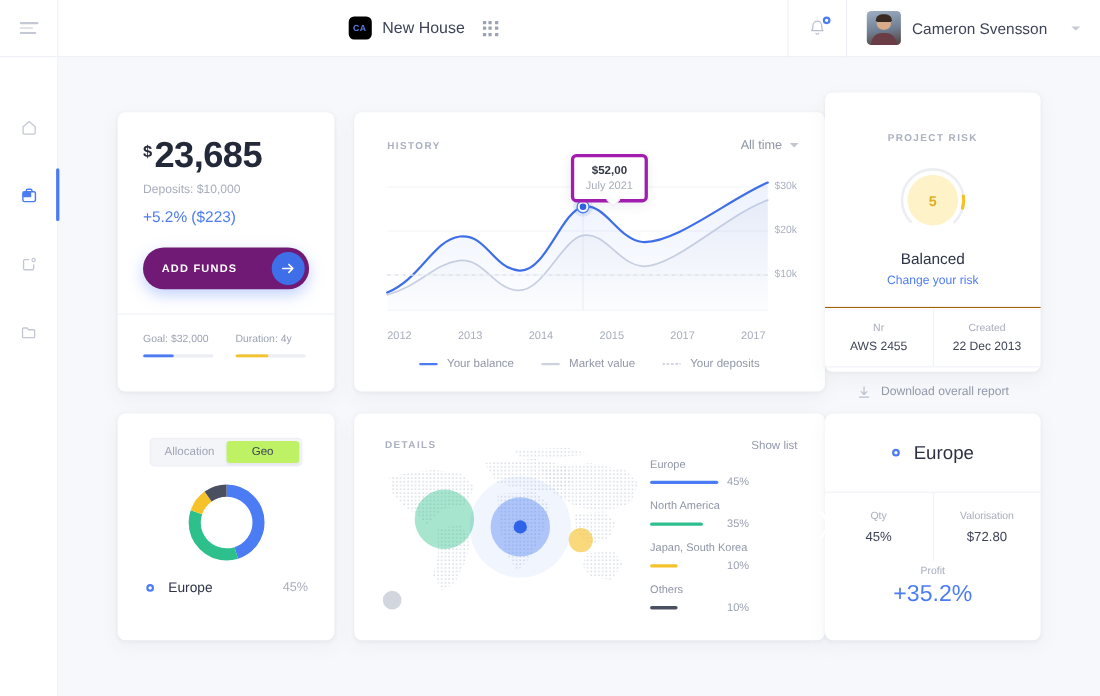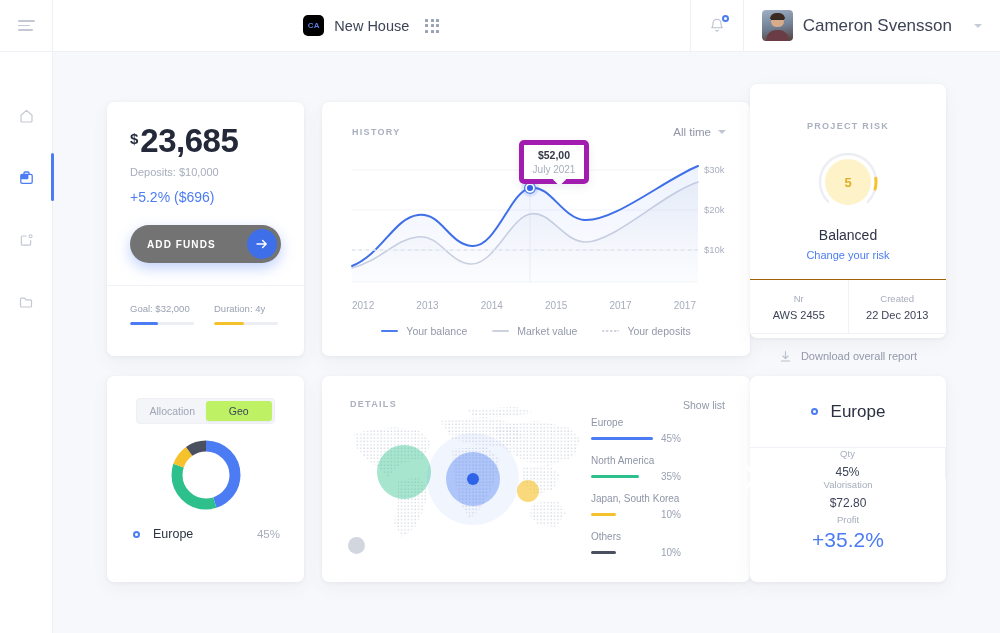--- a/index.html
+++ b/index.html
@@ -71,21 +71,21 @@
     border-radius:10px 10px 0 0; background:#6a3c46;
   }
   .avatar .glasses {
     position:absolute; left:9px; top:9px; width:13px; height:4px; z-index:3;
     border-top:1.5px solid #2f2a2a;
   }
   .avatar .hair {
     position:absolute; left:8px; top:3px; width:15px; height:6px; border-radius:7px 7px 0 0;
     background:#3a2a22; z-index:2;
   }
-  .user-name { font-size: 17px; color: #3d4457; white-space: nowrap; }
+  .user-name { font-size: 14px; color: #3d4457; white-space: nowrap; }
   .caret { width:0;height:0;border-left:4px solid transparent;border-right:4px solid transparent;border-top:4px solid #c6cbd7; margin-left: 12px;}
 
   
   .sidebar {
     position: absolute; top: 52px; left: 0; width: 53px; height: 581px;
     background: #ffffff; border-right: 1px solid #eef0f5;
     display: flex; flex-direction: column; align-items: center;
     padding-top: 48px; gap: 31px;
     z-index: 10;
   }
@@ -108,21 +108,21 @@
   
   #balance-card { left:107px; top:102px; width:197px; height:254px; }
   .balance-main { padding: 22px 23px 0 23px; }
   .amount-row { display:flex; align-items:flex-start; }
   .cur { font-size:15px; color:#262c3c; margin-top:6px; font-weight:600; }
   .amount { font-size: 33px; font-weight: 600; color:#232938; letter-spacing:-0.5px; line-height:1; margin-left:2px; }
   .deposits { font-size:11px; color:#a7adbd; margin-top:9px; }
   .delta { font-size:14px; color:#4c7cf3; margin-top:11px; }
   .add-funds {
     margin:20px 0 0 0; width:151px; height:38px; border-radius:20px;
-    background:#737373; color:#fff; border:none; cursor:pointer;
+    background:#701a75; color:#fff; border:none; cursor:pointer;
     display:flex; align-items:center; justify-content:space-between;
     padding:0 4px 0 17px;
     font-size:10px; font-weight:bold; letter-spacing:1.1px;
     box-shadow: 0 5px 14px rgba(76,124,243,.35);
     font-family:"Liberation Sans", sans-serif;
   }
   .af-circle {
     width:30px;height:30px;border-radius:50%;background:#3f6fe8;
     display:flex;align-items:center;justify-content:center;
   }
@@ -143,21 +143,21 @@
   .chart-area svg { display:block; }
   .ylabels { position:absolute; right:12px; top:0; height:150px; width:34px; }
   .ylab { position:absolute; font-size:9.5px; color:#aab0c0; }
   .xlabels { display:flex; justify-content:space-between; padding:6px 54px 0 30px; }
   .xlab { font-size:10px; color:#a7adbd; }
   .legend { display:flex; justify-content:center; gap:25px; margin-top:14px; }
   .lg { display:flex; align-items:center; gap:8px; font-size:10.5px; color:#9298a9; }
   .lg-line { width:17px; height:2px; border-radius:2px; }
   .tooltip {
     position:absolute; left:197px; top:-4px; width:70px; height:44px;
-    background:#fff; border-radius:5px; border:5px solid #a21caf;
+    background:#fff; border-radius:5px; border:3px solid #a21caf;
     box-shadow:0 3px 10px rgba(60,72,100,.09);
     display:flex; flex-direction:column; align-items:center; justify-content:center;
     z-index:5;
   }
   .tooltip::after{
     content:''; position:absolute; bottom:-5px; left:31px; width:8px;height:8px;
     background:#fff; border-right:1px solid #eceef4; border-bottom:1px solid #eceef4;
     transform:rotate(45deg);
   }
   .tt-val { font-size:10.5px; color:#323848; font-weight:600; }
@@ -221,21 +221,21 @@
   .bar-pct { font-size:10px; color:#9aa1b2; }
   .gray-bubble {
     position:absolute; left:348px; top:537px; width:17px; height:17px; border-radius:50%;
     background:#c3c8d4; opacity:.75; z-index:5;
   }
 
   
   #europe-card { left:750px; top:376px; width:196px; height:206px; }
   .eu-head { display:flex; align-items:center; justify-content:center; gap:13px; height:72px; border-bottom:1px solid #f0f2f7; }
   .eu-name { font-size:17px; color:#2b3142; }
-  .eu-meta { display:flex; height:62px;flex-direction:column; }
+  .eu-meta { display:flex; height:62px; }
   .eu-cell { flex:1; display:flex; flex-direction:column; align-items:center; justify-content:center; gap:6px; }
   .eu-cell:first-child { border-right:1px solid #f0f2f7; }
   .eu-k { font-size:9.5px; color:#a7adbd; }
   .eu-v { font-size:12px; color:#3d4457; }
   .eu-profit { text-align:center; margin-top:4px; }
   .eu-pk { font-size:9.5px; color:#a7adbd; }
   .eu-pv { font-size:21px; color:#4c7cf3; margin-top:3px; }
   .carousel-arrow {
     position:absolute; left:744px; top:462px; z-index:30; cursor:pointer;
   }
@@ -313,21 +313,21 @@
   </div>
 </div>
 
 <div class="card" id="balance-card">
   <div class="balance-main">
     <div class="amount-row">
       <span class="cur">$</span>
       <span class="amount">23,685</span>
     </div>
     <div class="deposits">Deposits: $10,000</div>
-    <div class="delta">+5.2% ($696)</div>
+    <div class="delta">+5.2% ($223)</div>
     <button class="add-funds">
       <span>ADD FUNDS</span>
       <span class="af-circle">
         <svg width="12" height="10" viewBox="0 0 12 10">
           <path d="M1 5h9M6.6 1.4 10.2 5 6.6 8.6" fill="none" stroke="#fff" stroke-width="1.4" stroke-linecap="round" stroke-linejoin="round"></path>
         </svg>
       </span>
     </button>
   </div>
   <div class="card-divider"></div>

